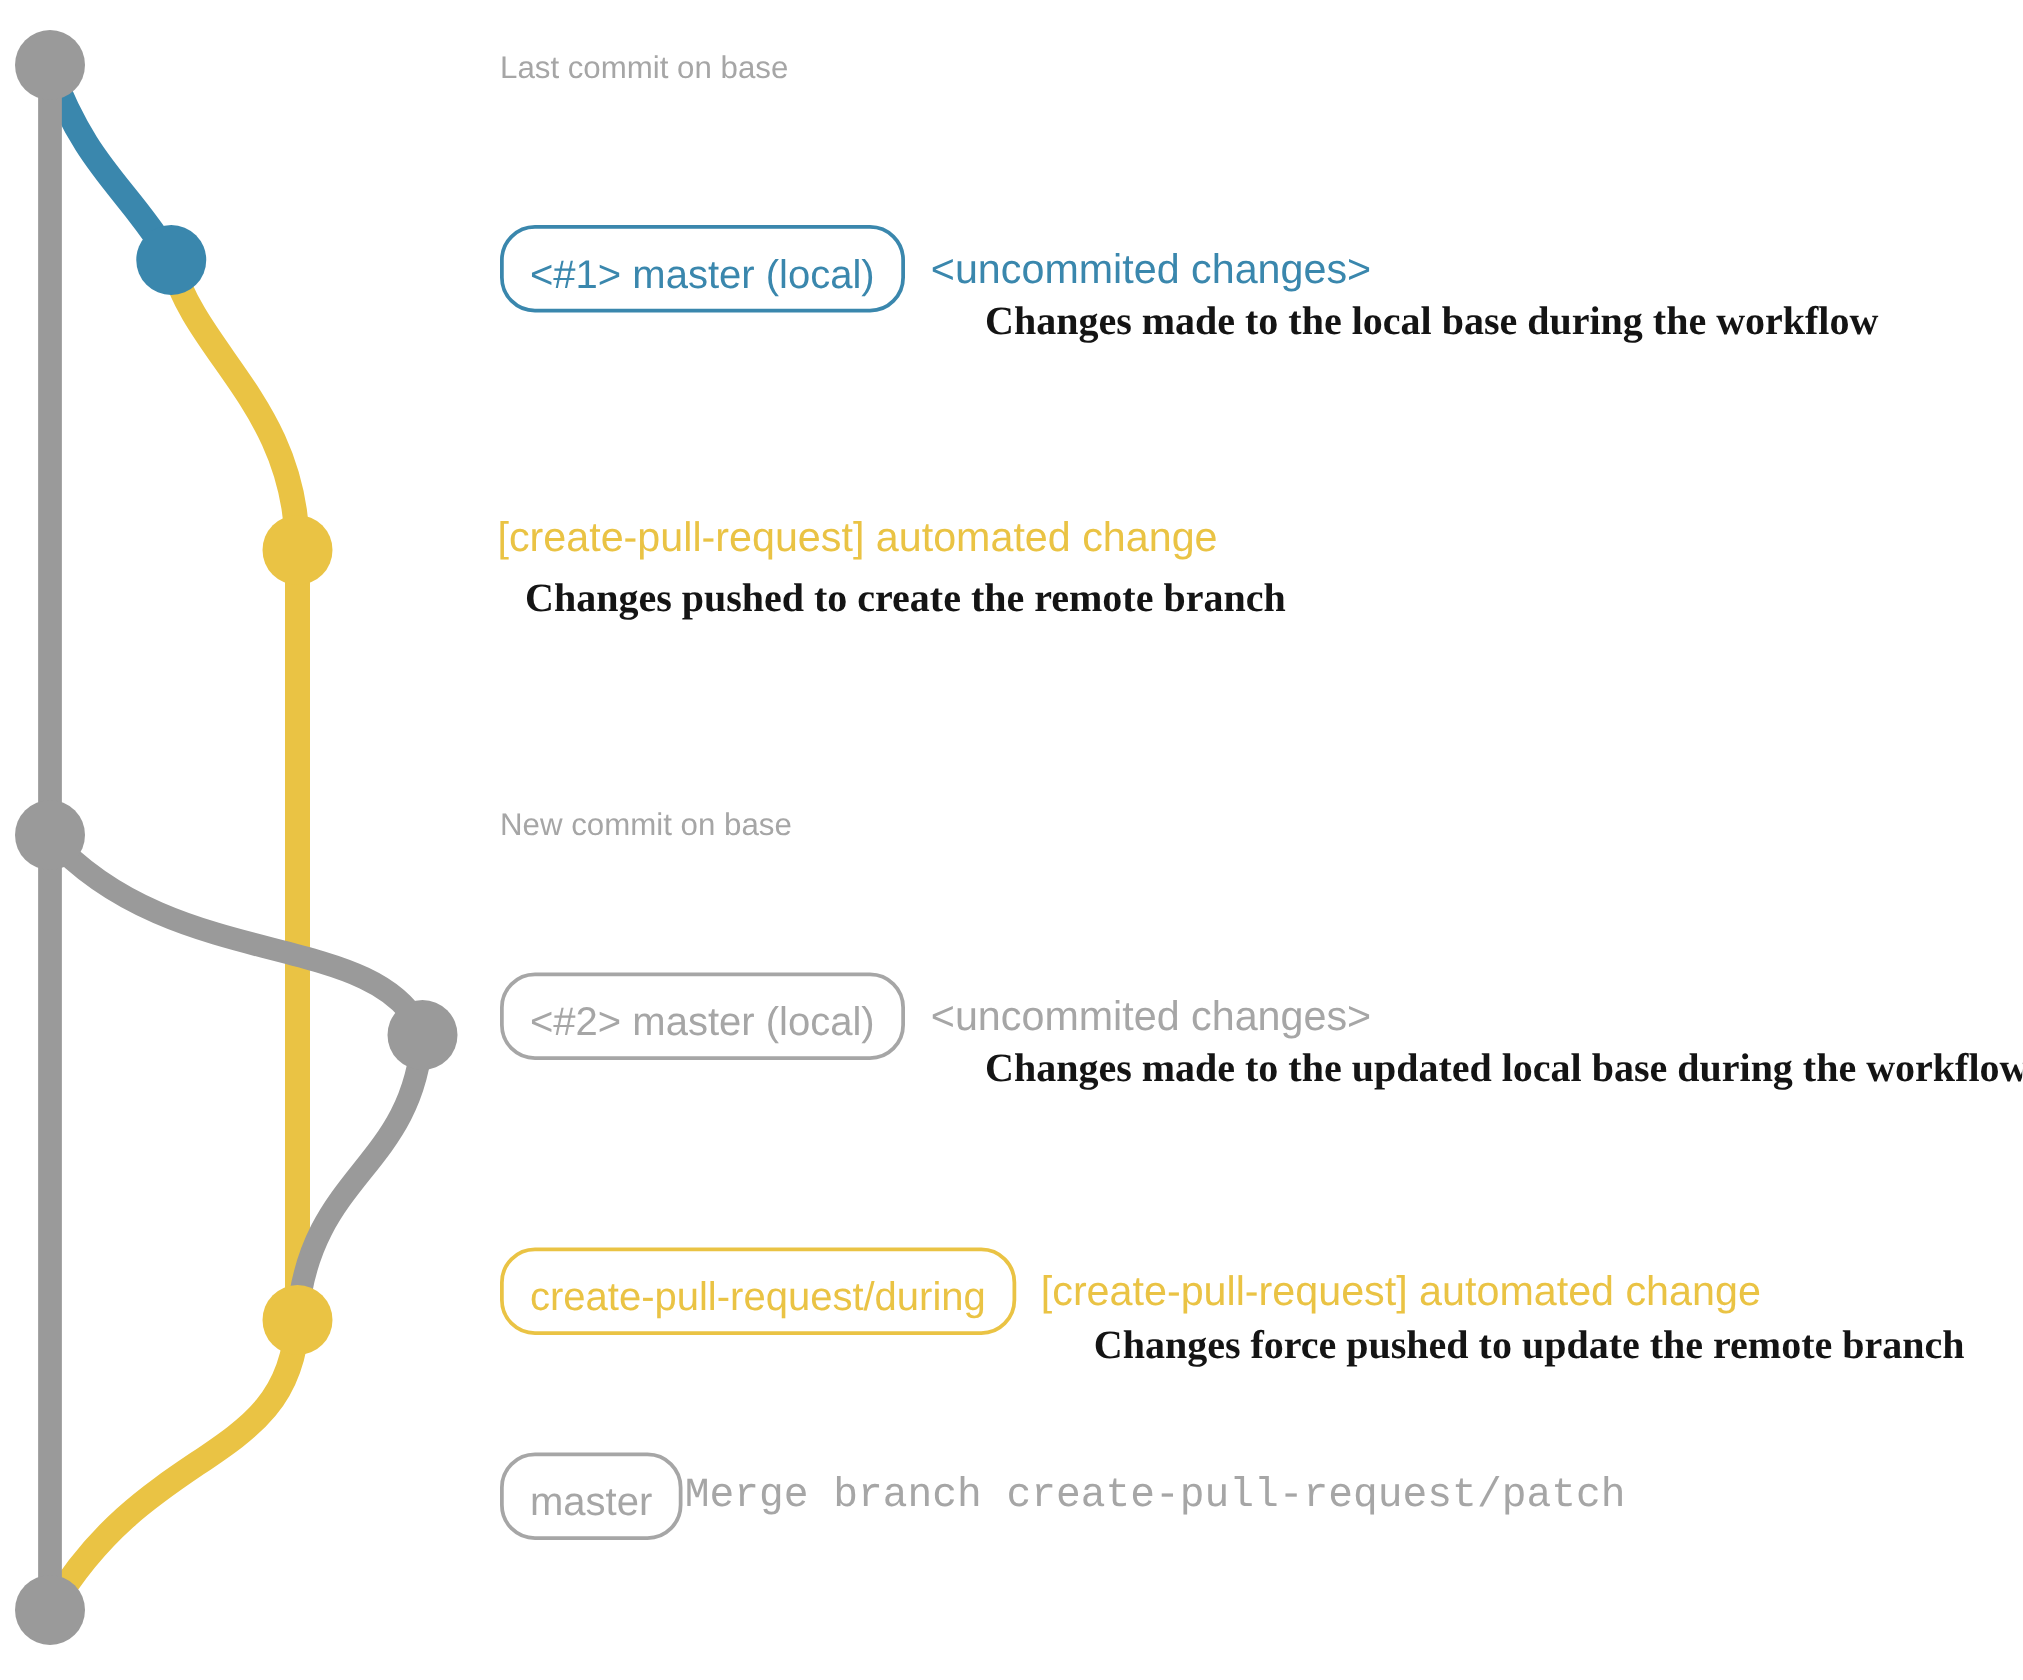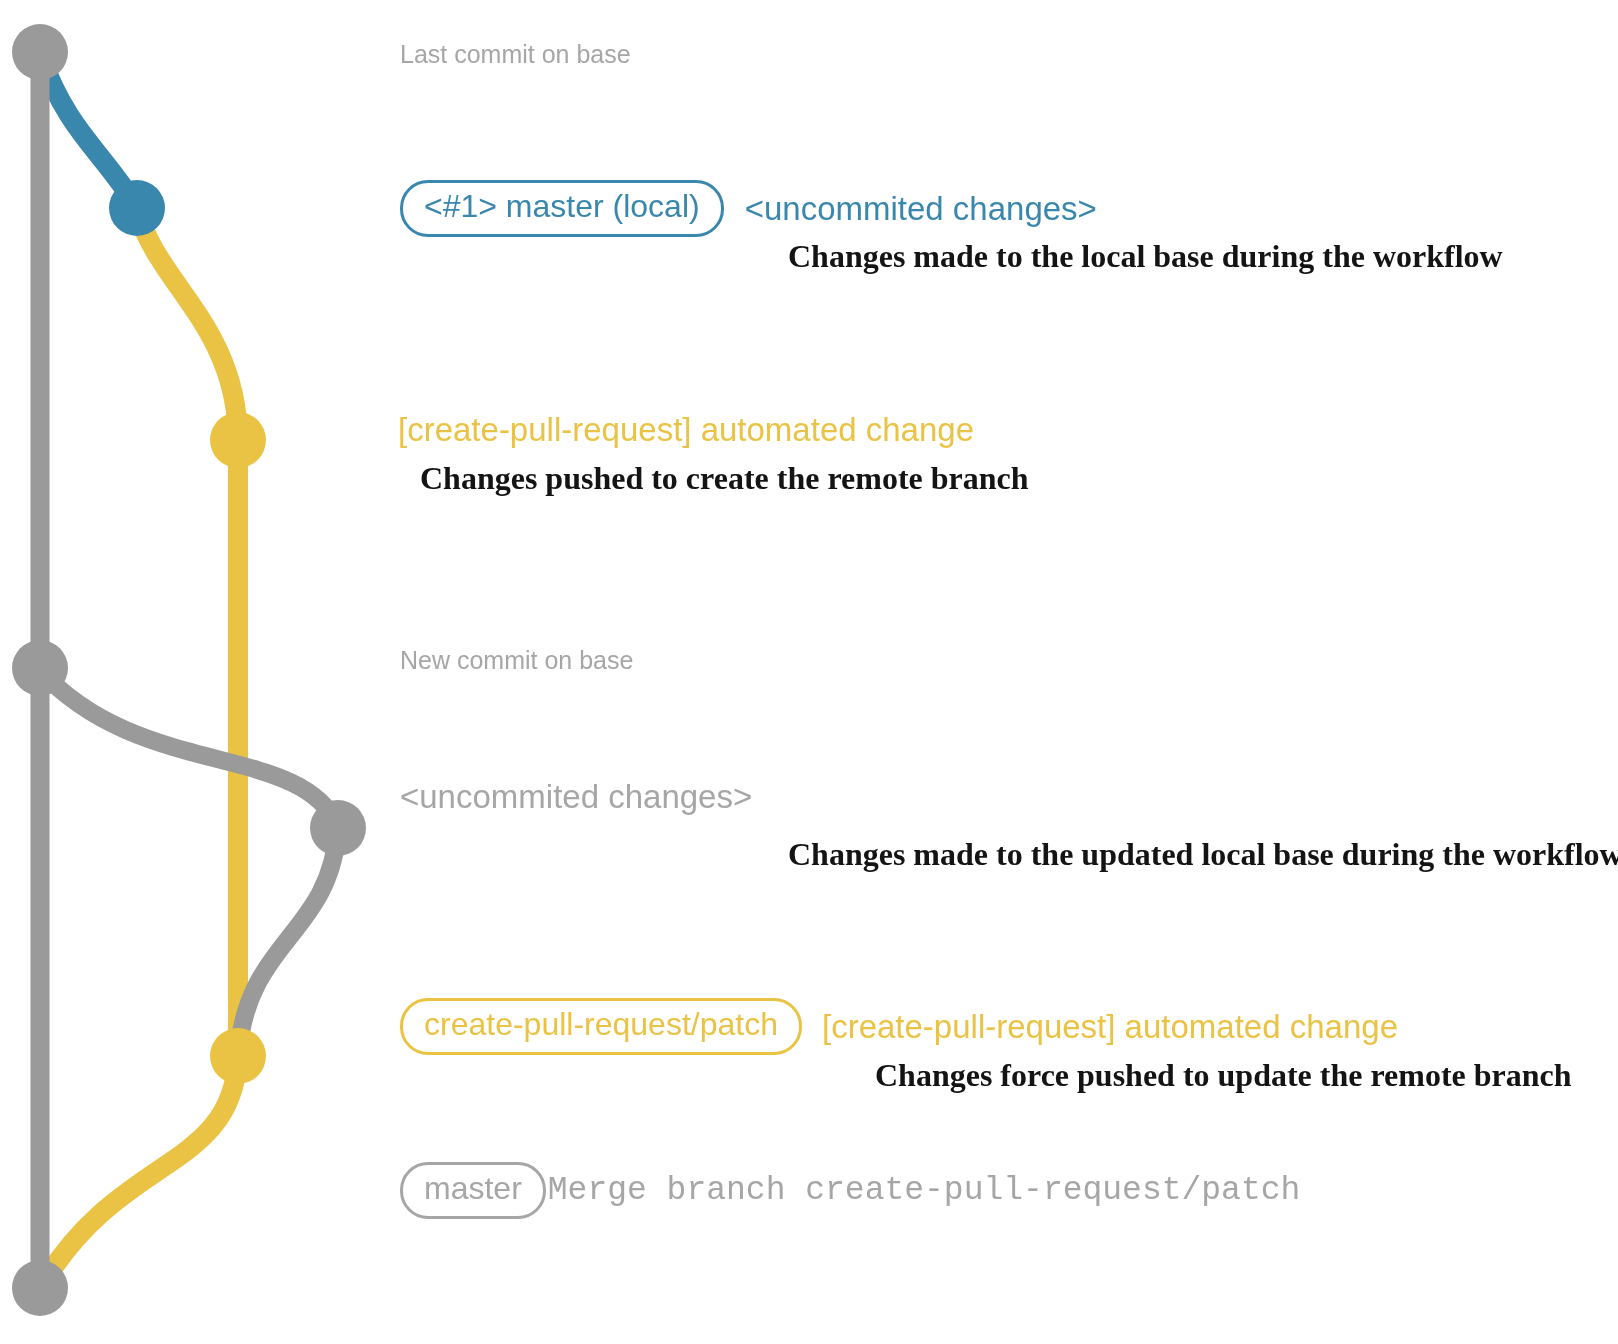--- a/index.html
+++ b/index.html
@@ -12,21 +12,21 @@
     font-family: "Liberation Sans", sans-serif;
   }
   svg.graph { position: absolute; left: 0; top: 0; }
   .ann { position: absolute; white-space: nowrap; }
   .row { position: absolute; display: flex; align-items: center; white-space: nowrap; }
   .ghost-label { font-size: 25px; line-height: 40px; }
   .pill {
     display: inline-block;
     border: 3px solid currentColor;
     border-radius: 28px;
-    padding: 4px 21px 9px 21px;
+    padding: 17px 21px 9px 21px;
     font-size: 32px;
     line-height: 38px;
   }
   .msg { font-size: 33px; line-height: 38px; }
   .desc {
     position: absolute;
     font-family: "Liberation Serif", serif;
     font-size: 32px;
     line-height: 36px;
     white-space: nowrap;
@@ -70,26 +70,27 @@
     <span class="msg" style="color: rgb(58, 135, 173);">&lt;uncommited changes&gt;</span>
   </div>
   <div class="desc" style="left: 788px; top: 238px; color: rgb(20, 20, 20);">Changes made to the local base during the workflow</div>
 
   <div class="ann msg" style="left: 398px; top: 411px; color: rgb(234, 195, 68);">[create-pull-request] automated change</div>
   <div class="desc" style="left: 420px; top: 460px; color: rgb(20, 20, 20);">Changes pushed to create the remote branch</div>
 
   <div class="ann ghost-label" style="left: 400px; top: 640px; color: rgb(166, 166, 166);">New commit on base</div>
 
   <div class="row" style="left:400px; top:778px; gap:21px;">
+    <span class="pill" style="color: rgb(166, 166, 166);">&lt;#2&gt; master (local)</span>
     <span class="msg" style="color: rgb(166, 166, 166);">&lt;uncommited changes&gt;</span>
   </div>
   <div class="desc" style="left: 788px; top: 836px; color: rgb(20, 20, 20);">Changes made to the updated local base during the workflow</div>
 
   <div class="row" style="left:400px; top:998px; gap:20px;">
-    <span class="pill" style="color: rgb(234, 195, 68);">create-pull-request/patch</span>
+    <span class="pill" style="color: rgb(234, 195, 68);">create-pull-request/during</span>
     <span class="msg" style="color: rgb(234, 195, 68);">[create-pull-request] automated change</span>
   </div>
   <div class="desc" style="left: 875px; top: 1057px; color: rgb(20, 20, 20);">Changes force pushed to update the remote branch</div>
 
   <div class="row" style="left:400px; top:1162px; gap:2px;">
     <span class="pill" style="color: rgb(166, 166, 166);">master</span>
     <span class="msg" style="color: rgb(166, 166, 166); font-family: Liberation Mono, monospace;">Merge branch create-pull-request/patch</span>
   </div>
 
 </div>

